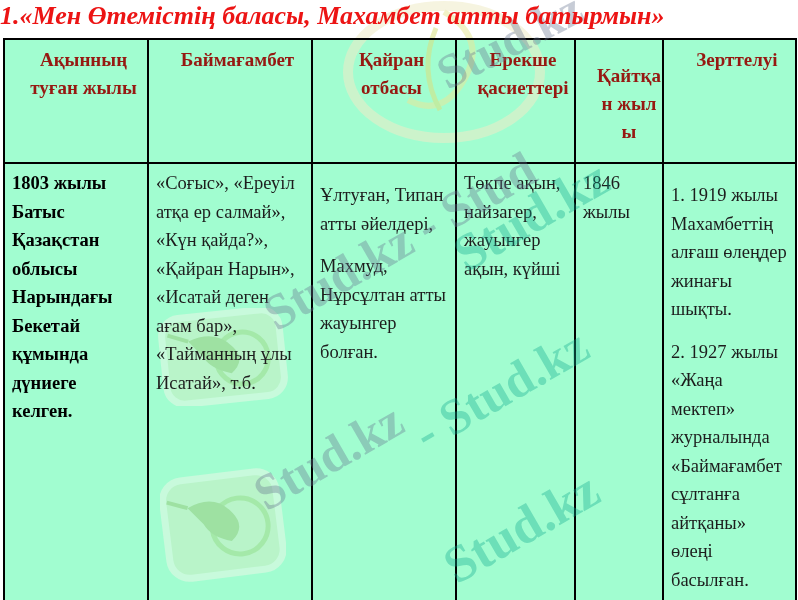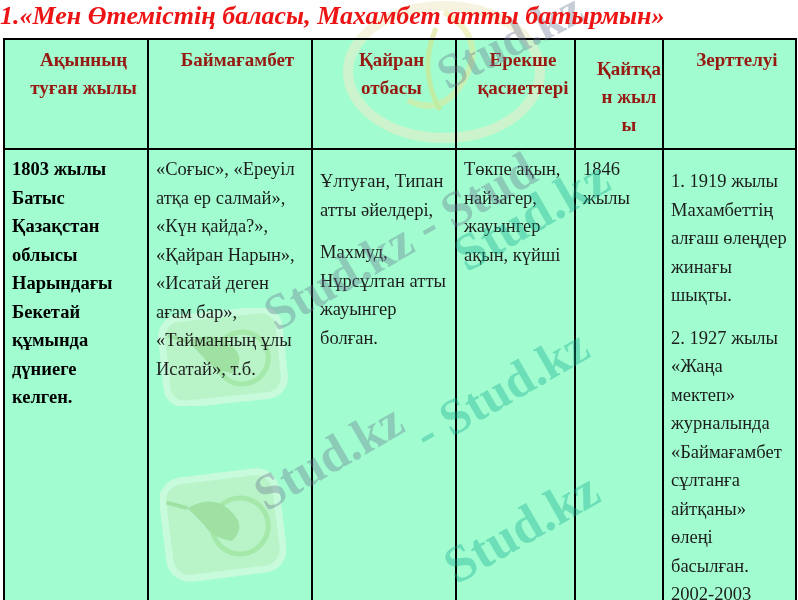--- a/index.html
+++ b/index.html
@@ -18,21 +18,21 @@
   .tablewrap { position:absolute; left:3px; top:38px; z-index:2; }
   table { border-collapse:collapse; table-layout:fixed; width:792px; height:562px; background:transparent; }
   th, td { border:2px solid #000; vertical-align:top; overflow:hidden; }
   th {
     color:#961912; font-size:19px; font-weight:bold; text-align:center;
     padding:6px 4px 0 19px; line-height:28px; height:88px;
   }
   td { font-size:18.5px; line-height:28.5px; color:#1d1d1d; padding:5px 6px 0 7px; }
   td.strong { font-weight:bold; color:#000; }
   .cell p { margin:12px 0 14px 0; }
-  .narrow { width:68px; margin:9px auto; word-break:break-all; }
+  .narrow { width:68px; margin:16px auto; word-break:break-all; }
   
   .wm-layer { position:absolute; inset:0; z-index:3; pointer-events:none; }
   .logo-layer { position:absolute; inset:0; z-index:1; pointer-events:none; }
   .wm {
     position:absolute; font-weight:bold; white-space:nowrap;
     transform-origin:0 50%; font-family:"Liberation Serif",serif;
   }
   .wm.gray { color:rgba(100,115,140,0.36); }
   .wm.teal { color:rgba(13,168,140,0.36); }
   .wm.g0 { left:440px; top:48px;  font-size:48px; transform:rotate(-27deg); }

